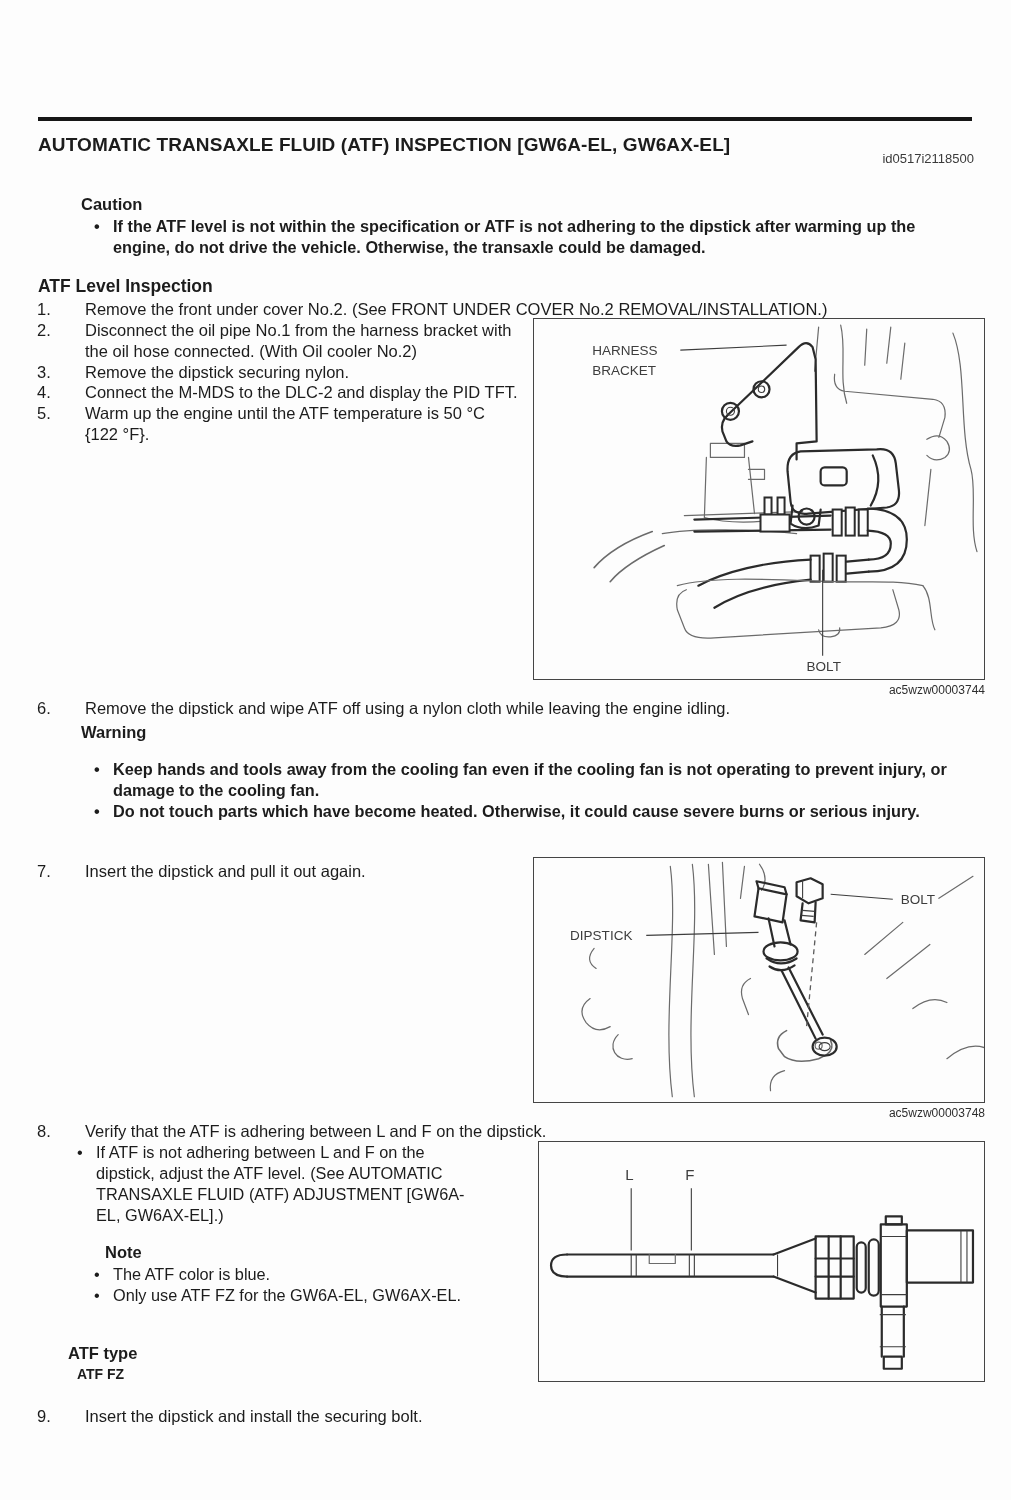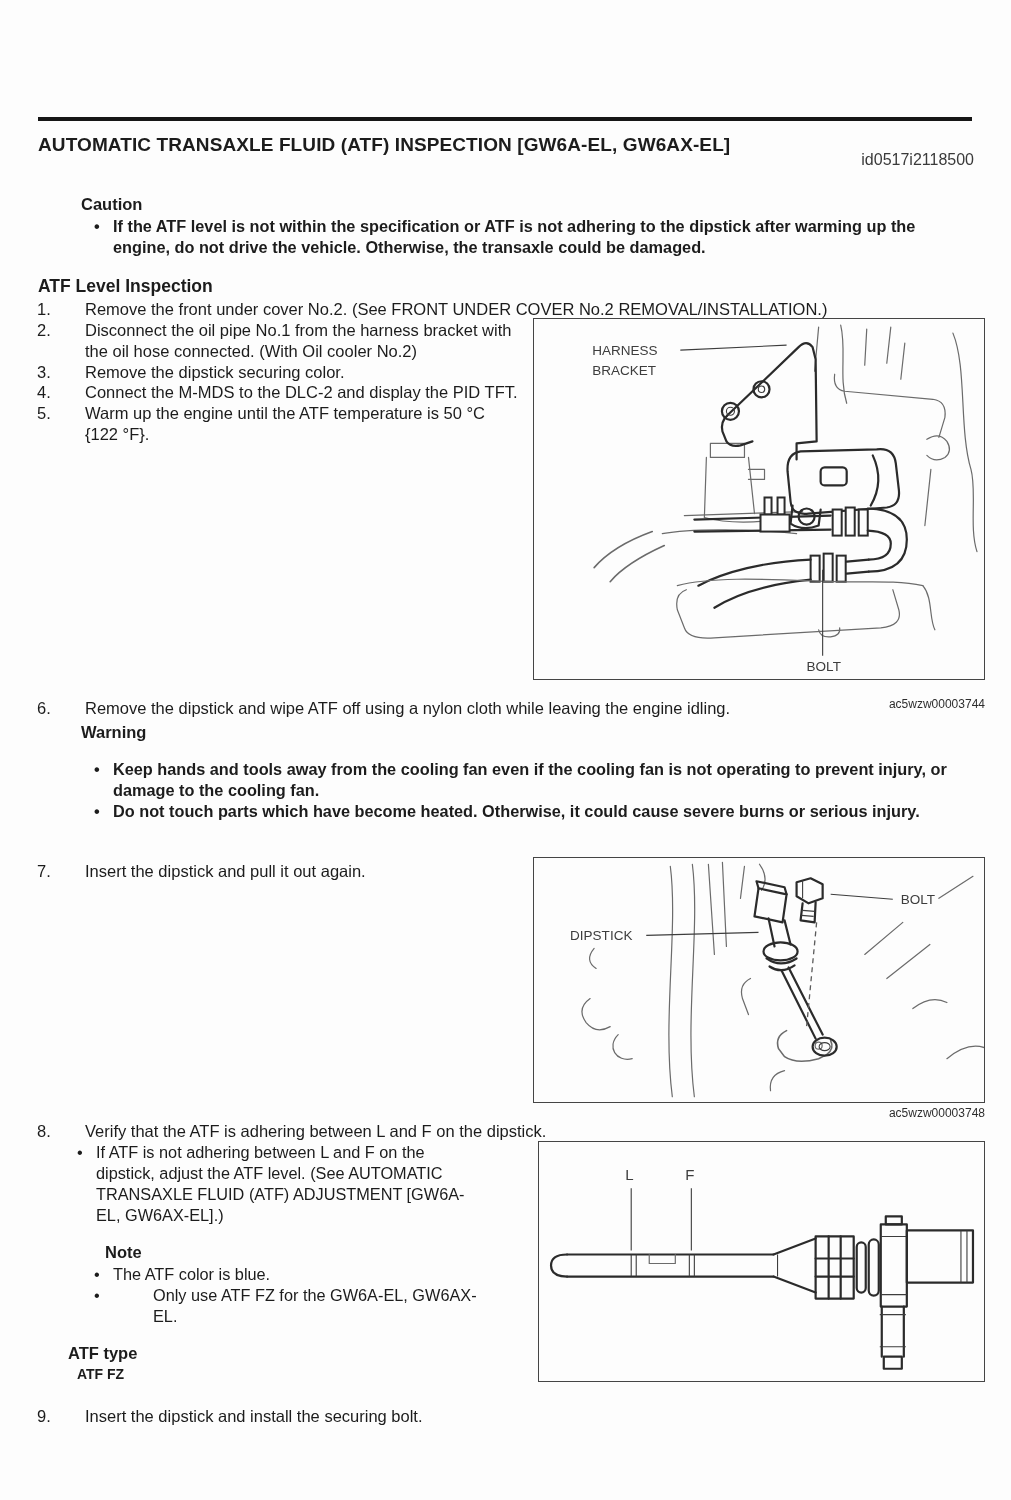--- a/index.html
+++ b/index.html
@@ -5,21 +5,21 @@
   html,body{margin:0;padding:0;background:#e8e8e8;}
   .page{
     position:relative; width:1011px; height:1500px; margin:0 auto;
     background:#fdfdfd; color:#1c1c1c;
     font-family:"Liberation Sans","DejaVu Sans",sans-serif;
     overflow:hidden;
   }
   .abs{position:absolute;}
   .toprule{left:38px; top:117px; width:934px; height:4px; background:#161616;}
   .title{left:38px; top:134px; font-size:19px; font-weight:bold; letter-spacing:.1px; white-space:nowrap;}
-  .docid{right:37px; top:151px; font-size:16px; color:#3a3a3a;padding-left:25px;}
+  .docid{right:37px; top:151px; font-size:13px; color:#3a3a3a;padding-left:25px;}
 
   .h-callout{font-size:16.5px; font-weight:bold;}
   .sec-head{left:38px; top:276px; font-size:17.5px; font-weight:bold;}
 
   .brow{display:flex; line-height:21px; font-size:16.3px;}
   .brow .dot{width:19px; flex:0 0 19px;}
   .brow .dot::before{content:"\2022";}
   .brow .btxt{flex:1;}
   .bold{font-weight:bold;}
 
@@ -43,32 +43,32 @@
   .step7{left:37px; top:861px; width:500px;}
   .step8{left:37px; top:1121px; width:930px;}
   .step9{left:37px; top:1406px; width:600px;}
 
   .sub-b{left:77px; top:1142px; width:420px;}
   .sub-b .btxt{max-width:388px;}
 
   .note-head{left:81px; top:1243px;margin-left:24px;}
   .note-b0{left:94px; top:1264px; width:400px;}
   .note-b1{left:94px; top:1285px; width:400px;}
-  .note-b1 .btxt{max-width:352px;margin-left:40px;}
+  .note-b1 .btxt{max-width:352px;}
 
   .atf-head{left:68px; top:1344px; font-size:16.5px; font-weight:bold;}
   .atf-val{left:77px; top:1366px; font-size:14px; font-weight:bold;}
 
   .figbox{border:1.5px solid #454545; background:#fdfdfd; box-sizing:border-box;}
   .fig1{left:533px; top:318px; width:452px; height:362px;}
   .fig2{left:533px; top:857px; width:452px; height:246px;}
   .fig3{left:538px; top:1141px; width:447px; height:241px;}
   .figbox svg{width:100%; height:100%; display:block;}
   .figcap{font-size:12px; color:#2e2e2e; text-align:right;}
-  .cap1{left:533px; top:683px; width:452px;margin-top:14px;}
+  .cap1{left:533px; top:683px; width:452px;}
   .cap2{left:533px; top:1106px; width:452px;}
   .cap3{left:538px; top:1385px; width:447px;}
 
   svg text{font-family:"Liberation Sans","DejaVu Sans",sans-serif; font-size:13.5px; fill:#3d3d3d;}
   .lt{stroke:#6b6b6b; stroke-width:1.2; fill:none; stroke-linecap:round; stroke-linejoin:round;}
   .lt2{stroke:#6b6b6b; stroke-width:1.6; fill:none; stroke-linecap:round;}
   .dk{stroke:#2b2b2b; stroke-width:2.2; fill:none; stroke-linecap:round; stroke-linejoin:round;}
   .dkf{stroke:#2b2b2b; stroke-width:2; fill:#fdfdfd;}
   .thin{stroke:#3d3d3d; stroke-width:1.1; fill:none;}
   .dash{stroke:#5a5a5a; stroke-width:1.3; fill:none; stroke-dasharray:5 4;}
@@ -95,21 +95,21 @@
     <span class="stxt">Remove the front under cover No.2. (See FRONT UNDER COVER No.2 REMOVAL/INSTALLATION.)</span>
   </div>
 
   <div class="abs steps-2-5">
     <div class="step stepflow" style="position:relative;">
       <span class="num">2.</span>
       <span class="stxt">Disconnect the oil pipe No.1 from the harness bracket with the oil hose connected. (With Oil cooler No.2)</span>
     </div>
     <div class="step stepflow" style="position:relative;">
       <span class="num">3.</span>
-      <span class="stxt">Remove the dipstick securing color.</span>
+      <span class="stxt">Remove the dipstick securing nylon.</span>
     </div>
     <div class="step stepflow" style="position:relative;">
       <span class="num">4.</span>
       <span class="stxt">Connect the M-MDS to the DLC-2 and display the PID TFT.</span>
     </div>
     <div class="step stepflow" style="position:relative;">
       <span class="num">5.</span>
       <span class="stxt">Warm up the engine until the ATF temperature is 50 °C {122 °F}.</span>
     </div>
   </div>

